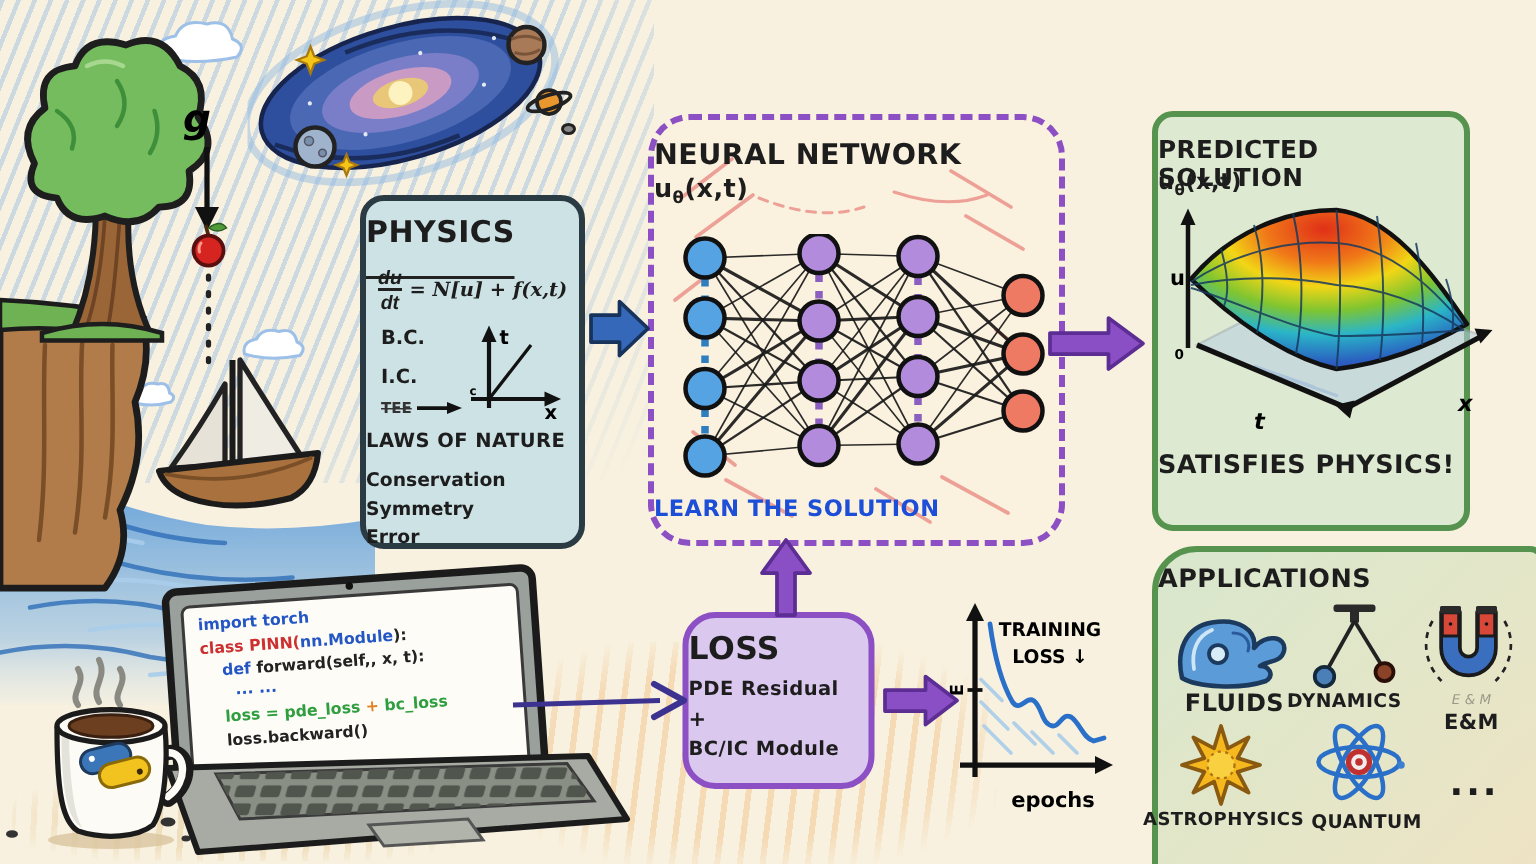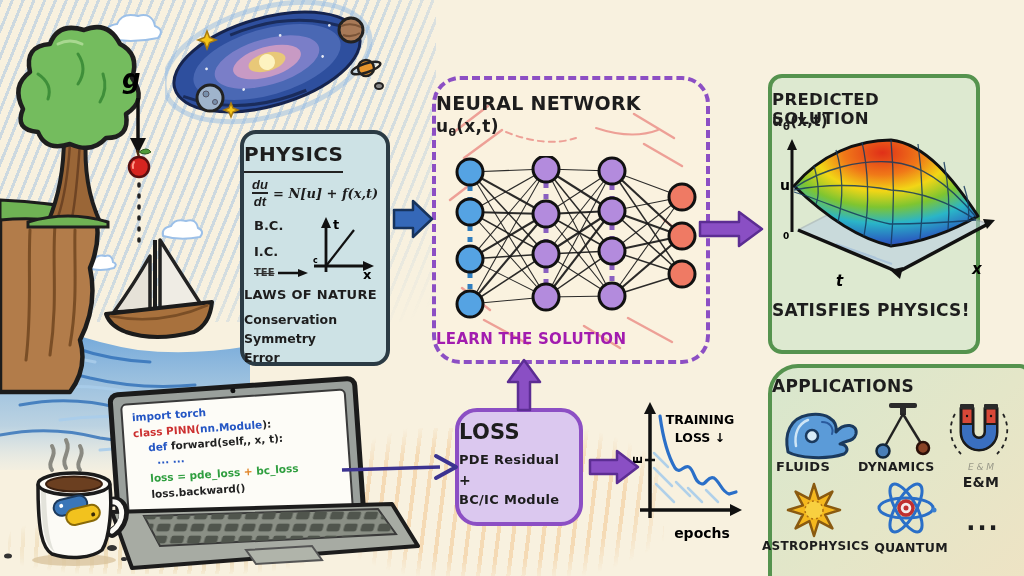--- a/index.html
+++ b/index.html
@@ -28,21 +28,21 @@
     border:4px dashed #8c4fc4;border-radius:28px;box-sizing:border-box}
   .pred-box{left:768px;top:74px;width:212px;height:280px;background:#dde9d0;
     border:4px solid #55934e;border-radius:14px;box-sizing:border-box}
   .apps-box{left:768px;top:364px;width:262px;height:218px;
     background:linear-gradient(135deg,#d8e7cd 0%,#e4e6c8 55%,#eee3c4 100%);
     border:4px solid #55934e;border-radius:30px 10px 4px 4px;box-sizing:border-box}
   .loss-box{left:455px;top:408px;width:128px;height:118px;background:#dbc8ef;
     border:4px solid #8c4fc4;border-radius:22px;box-sizing:border-box}
   
   .ttl-physics{top:8px;font-size:20px}
-  .ttl-physics span{border-bottom:2.5px solid #222;padding-bottom:5px}
+  .ttl-physics span{border-bottom:2.5px solid #222;padding-bottom:18px}
   .frac{display:inline-block;text-align:center;vertical-align:middle;font-family:Liberation Sans, sans-serif;
     font-style:italic;font-weight:bold;font-size:13px;line-height:13px}
   .frac .bar{display:block;border-top:2px solid #222;margin:1px 0}
   .rhs{font-family:"DejaVu Serif",serif;font-style:italic;font-weight:bold;font-size:13px}
   .bc-ic{font-size:13px;font-weight:bold}
   .laws-item{font-size:12.5px;font-weight:bold;line-height:19px}
   
   .laptop-screen{left:112px;top:384px;width:250px;height:146px;background:#9aa09c;
     border:5px solid #1b1b1b;border-radius:10px;transform:rotate(-4deg);box-sizing:border-box}
   .screen-inner{position:absolute;left:7px;right:7px;top:7px;bottom:7px;background:#fdfcf7;
@@ -304,21 +304,21 @@
       <circle cx="102" cy="98" r="13" fill="#b38bdd" stroke="#111" stroke-width="3"></circle>
       <circle cx="102" cy="141" r="13" fill="#b38bdd" stroke="#111" stroke-width="3"></circle>
       <circle cx="168" cy="15" r="13" fill="#b38bdd" stroke="#111" stroke-width="3"></circle>
       <circle cx="168" cy="55" r="13" fill="#b38bdd" stroke="#111" stroke-width="3"></circle>
       <circle cx="168" cy="95" r="13" fill="#b38bdd" stroke="#111" stroke-width="3"></circle>
       <circle cx="168" cy="140" r="13" fill="#b38bdd" stroke="#111" stroke-width="3"></circle>
       <circle cx="238" cy="41" r="13" fill="#ef7a64" stroke="#111" stroke-width="3"></circle>
       <circle cx="238" cy="80" r="13" fill="#ef7a64" stroke="#111" stroke-width="3"></circle>
       <circle cx="238" cy="118" r="13" fill="#ef7a64" stroke="#111" stroke-width="3"></circle>
     </svg>
-  <div class="abs ctr hand" style="top:250px;font-size:15px;color:#a21caf">LEARN THE SOLUTION</div>
+  <div class="abs ctr hand" style="top:250px;font-size:15px;color:#1d4ed8">LEARN THE SOLUTION</div>
 </div>
 
 <div class="abs pred-box">
   <div class="abs ctr hand" style="top:12px;font-size:16.5px">PREDICTED SOLUTION</div>
   <div class="abs ctr hand" style="top:34px;font-size:15px">
     <span>u</span><sub style="font-size:10px">θ</sub><span>(x,t)</span>
   </div>
   <svg class="abs" style="left:4px;top:56px" width="236" height="162" viewBox="0 0 236 162">
     <defs>
       <radialGradient id="surf" cx="0.48" cy="0.12" r="0.95">
@@ -395,21 +395,21 @@
   <circle cx="28" cy="28" r="9" fill="#f8d040" stroke="#b07010" stroke-width="1.5" stroke-dasharray="2 3"></circle>
 </svg>
 <svg class="abs" style="left:874px;top:478px" width="64" height="60" viewBox="0 0 64 60">
   <ellipse cx="32" cy="30" rx="27" ry="10" fill="none" stroke="#2a6fc8" stroke-width="3"></ellipse>
   <ellipse cx="32" cy="30" rx="27" ry="10" fill="none" stroke="#2a6fc8" stroke-width="3" transform="rotate(60 32 30)"></ellipse>
   <ellipse cx="32" cy="30" rx="27" ry="10" fill="none" stroke="#2a6fc8" stroke-width="3" transform="rotate(120 32 30)"></ellipse>
   <circle cx="32" cy="30" r="7" fill="#f4ecec" stroke="#c03030" stroke-width="3.5"></circle>
   <circle cx="32" cy="30" r="2.5" fill="#c03030"></circle>
   <circle cx="60" cy="32" r="2.5" fill="#3a7fd0"></circle>
 </svg>
-<div class="abs hand" style="left:776px;top:459px;width:80px;text-align:left;font-size:13px">FLUIDS</div>
+<div class="abs hand" style="left:776px;top:459px;width:80px;text-align:right;font-size:16px">FLUIDS</div>
 <div class="abs hand" style="left:858px;top:459px;width:90px;text-align:left;font-size:12.5px">DYNAMICS</div>
 <div class="abs" style="left:950px;top:462px;width:62px;text-align:center;font-size:9px;font-style:italic;color:#9a9a8a">E &amp; M</div>
 <div class="abs hand" style="left:950px;top:474px;width:62px;text-align:center;font-size:14px">E&amp;M</div>
 <div class="abs hand" style="left:762px;top:539px;width:108px;text-align:left;font-size:12px">ASTROPHYSICS</div>
 <div class="abs hand" style="left:866px;top:540px;width:90px;text-align:center;font-size:12.5px">QUANTUM</div>
 <div class="abs hand" style="left:958px;top:508px;width:50px;text-align:center;font-size:24px;letter-spacing:2px">...</div>
 
 <div class="abs loss-box">
   <div class="abs ctr hand" style="top:8px;font-size:21px">LOSS</div>
   <div class="abs ctr hand" style="top:40px;font-size:13px">PDE Residual</div>

